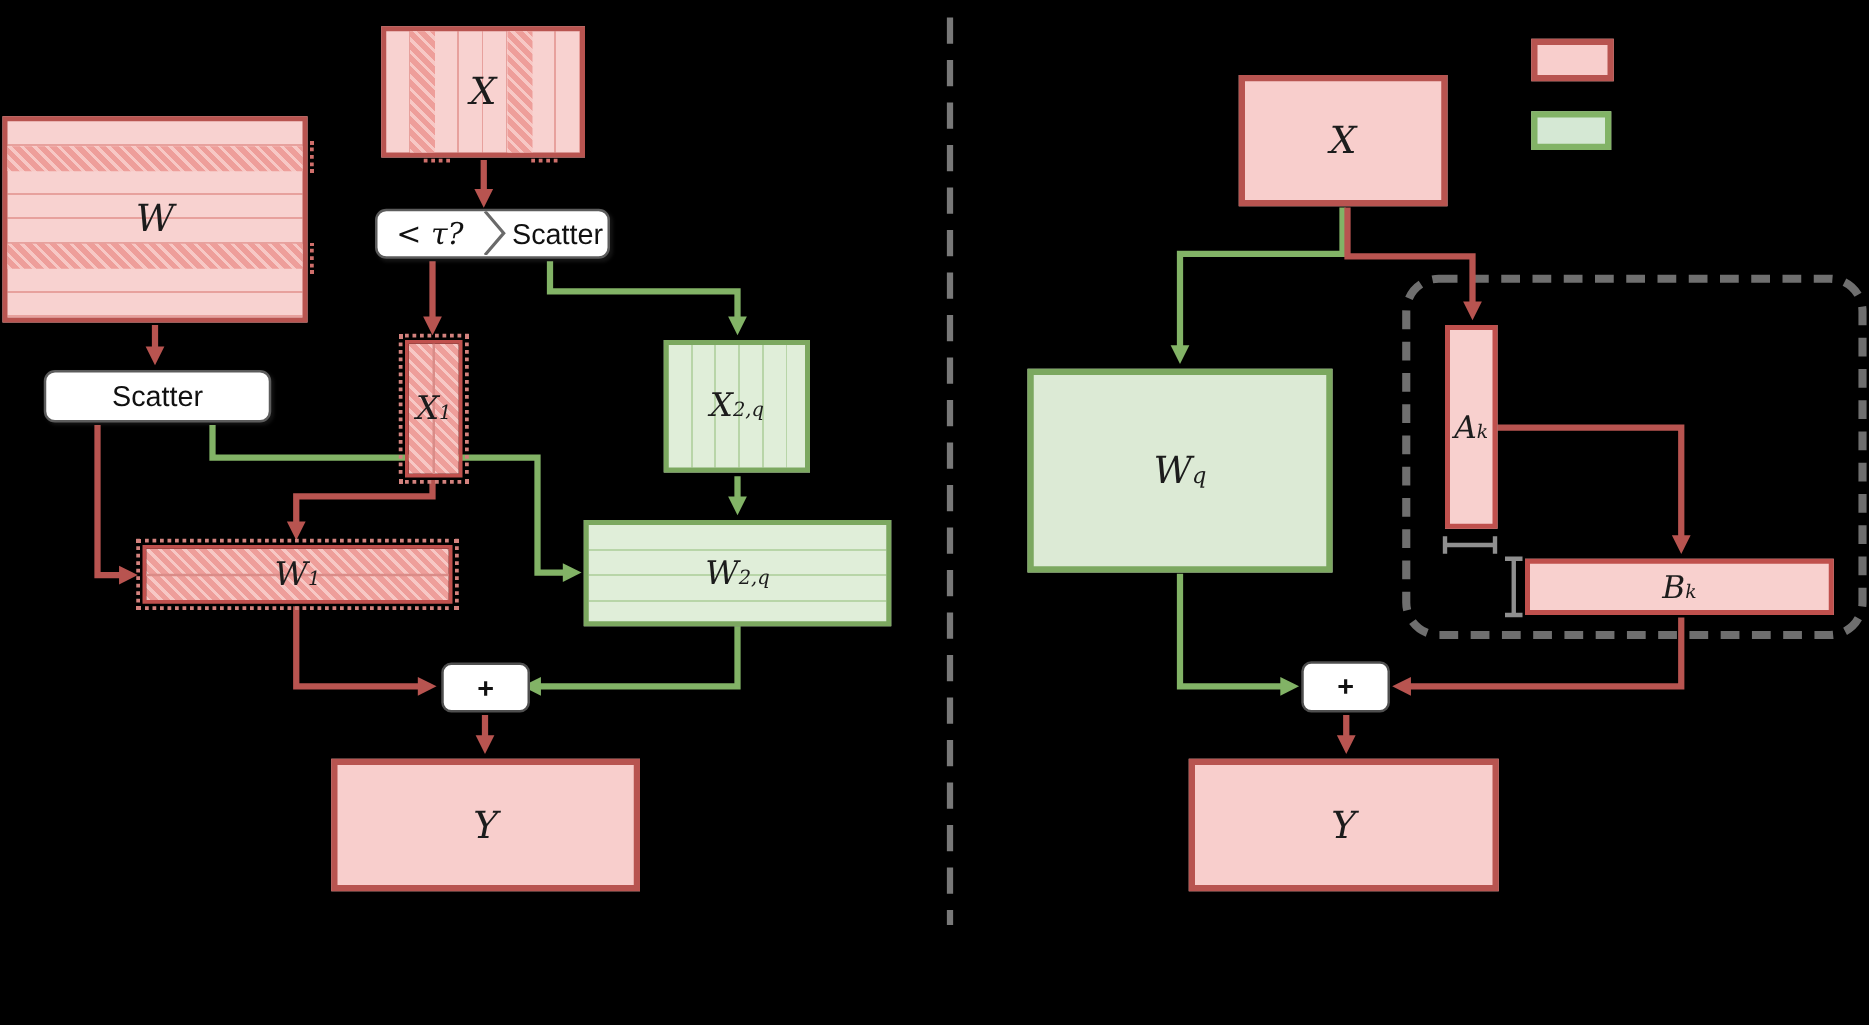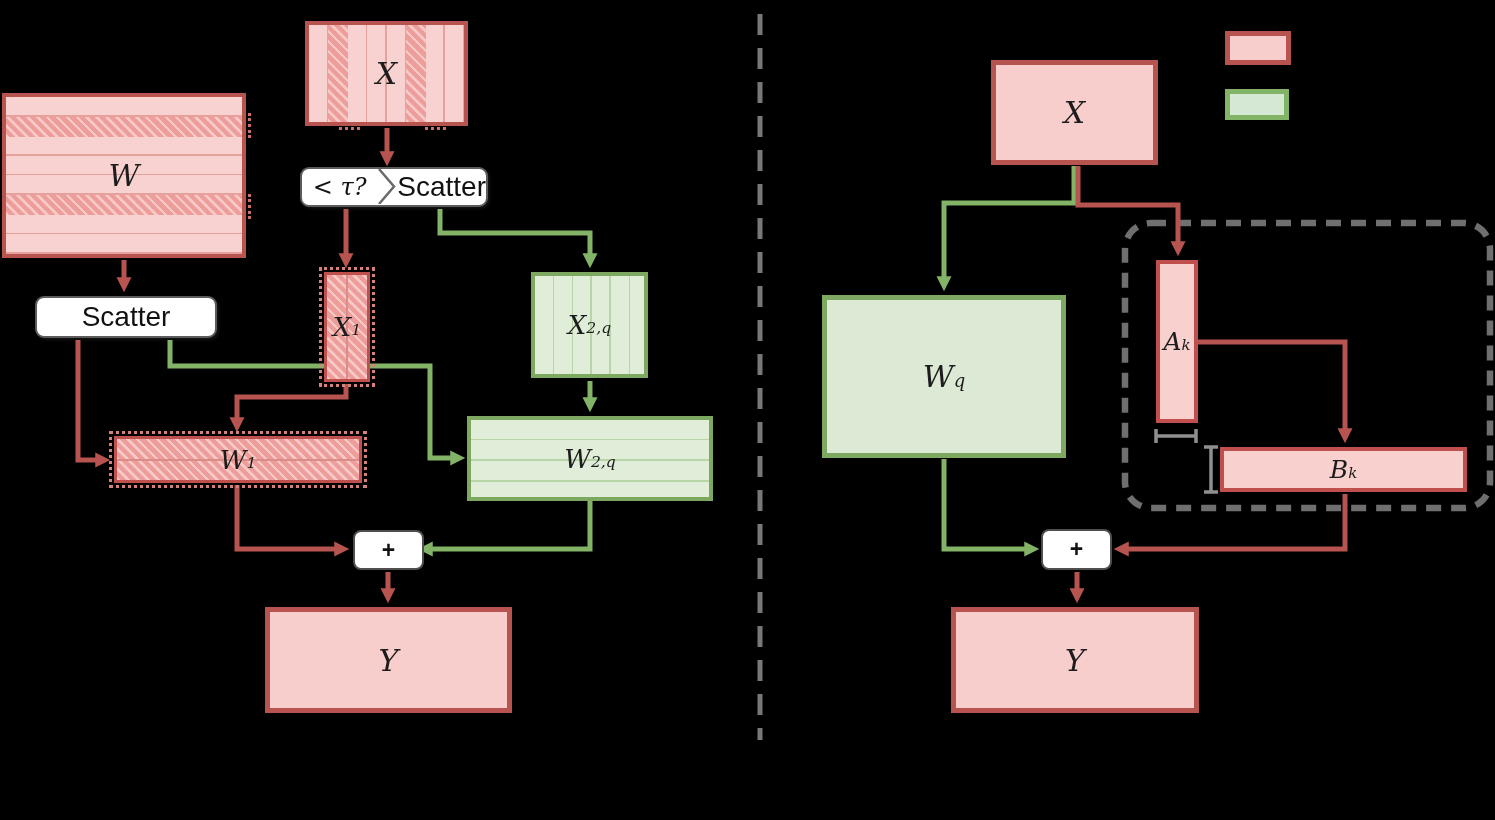--- a/index.html
+++ b/index.html
@@ -28,21 +28,21 @@
   .midline-h{position:absolute;top:calc(50% - 1px);left:0;right:0;height:2px;background:#da8c88;}
   
   .greensolid{background:#dcead5;border:5px solid #7ca860;}
   .gcols{background-color:#e0eed9;border:4px solid #7ca860;
         background-image:repeating-linear-gradient(to right,transparent 0 17.5px,#b8d5a8 17.5px 19px);}
   .grows{background-color:#e0eed9;border:4px solid #7ca860;
         background-image:repeating-linear-gradient(to bottom,transparent 0 19px,#b8d5a8 19px 20.5px);}
   
   .white-op{background:#fff;border:2.5px solid #5c5c5c;border-radius:9px;
         box-shadow:2px 2px 3px rgba(255,255,255,0.08);}
-  .op-label{font-family:"Liberation Sans",sans-serif;font-style:normal;font-size:28px;color:#111;}
+  .op-label{font-family:"Liberation Sans",sans-serif;font-style:normal;font-size:23px;color:#111;}
   .plus-op{background:#fff;border:2.5px solid #4f4f4f;border-radius:8px;}
   .plus-label{font-family:"Liberation Sans",sans-serif;font-style:normal;
         font-size:23px;font-weight:bold;color:#111;}
   .tau{font-family:"DejaVu Serif",serif;font-style:italic;font-size:24px;color:#111;}
   
   .tick-v{position:absolute;z-index:2;width:0;border-left:3px dotted #cf6f6b;}
   .tick-h{position:absolute;z-index:2;height:0;border-top:3px dotted #cf6f6b;}
   
   .legend-swatch{position:absolute;z-index:2;box-sizing:border-box;}
 </style>

